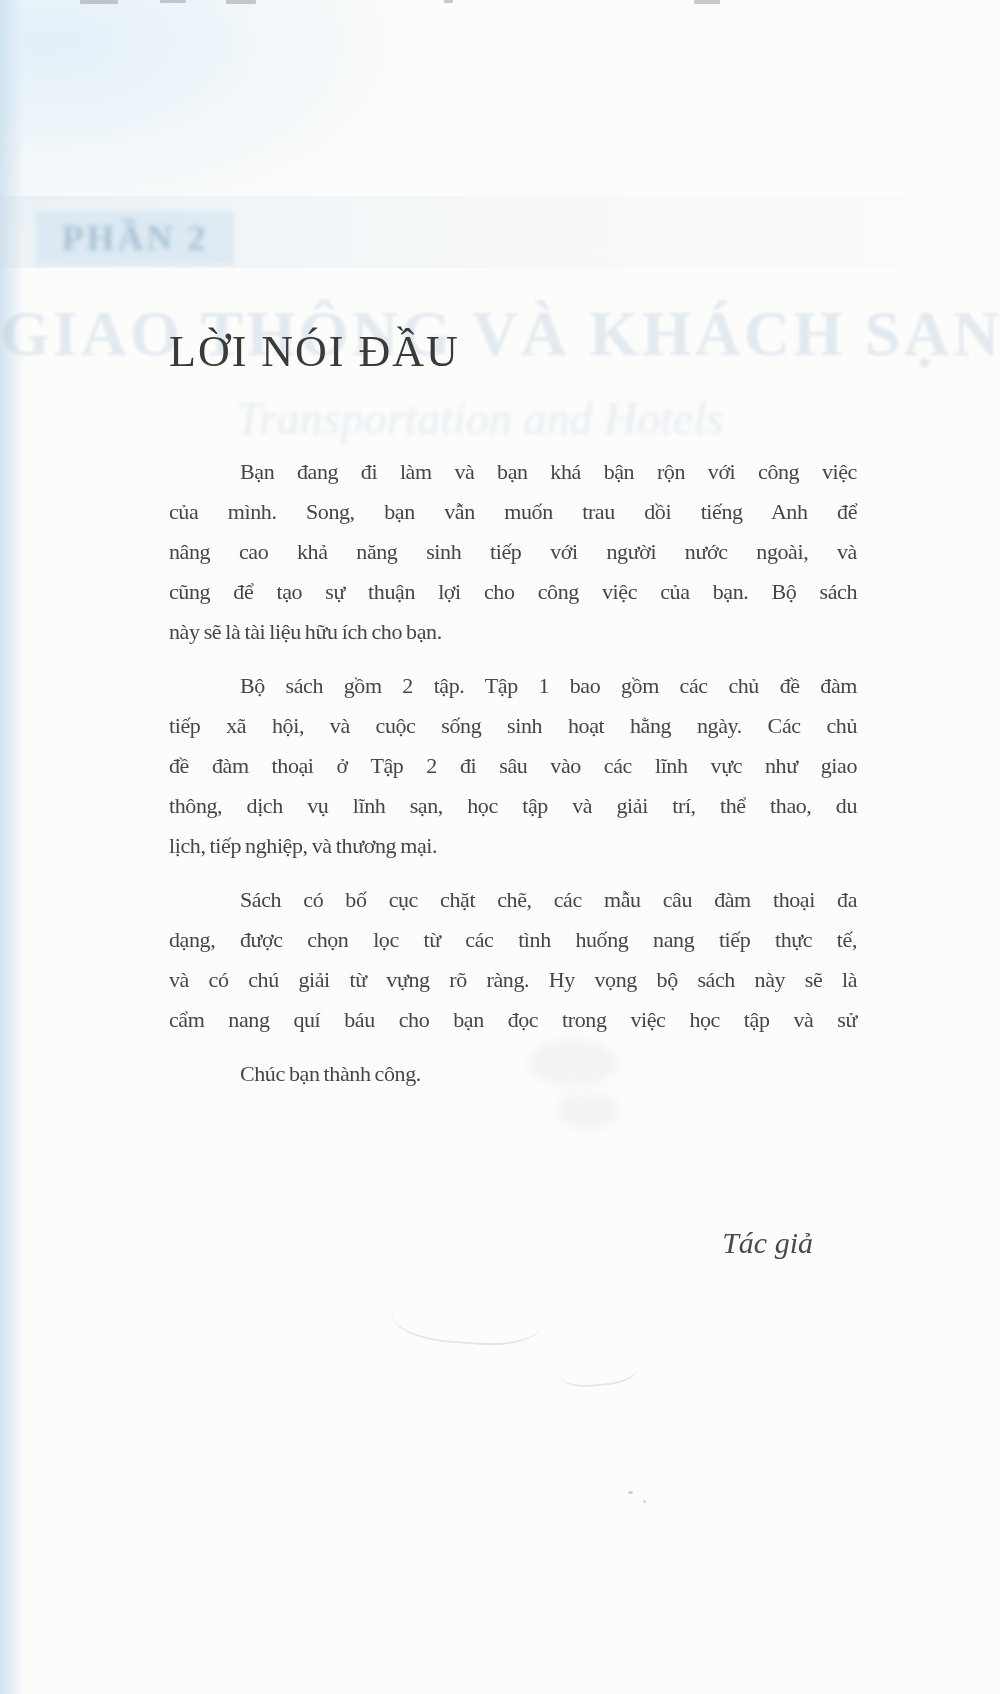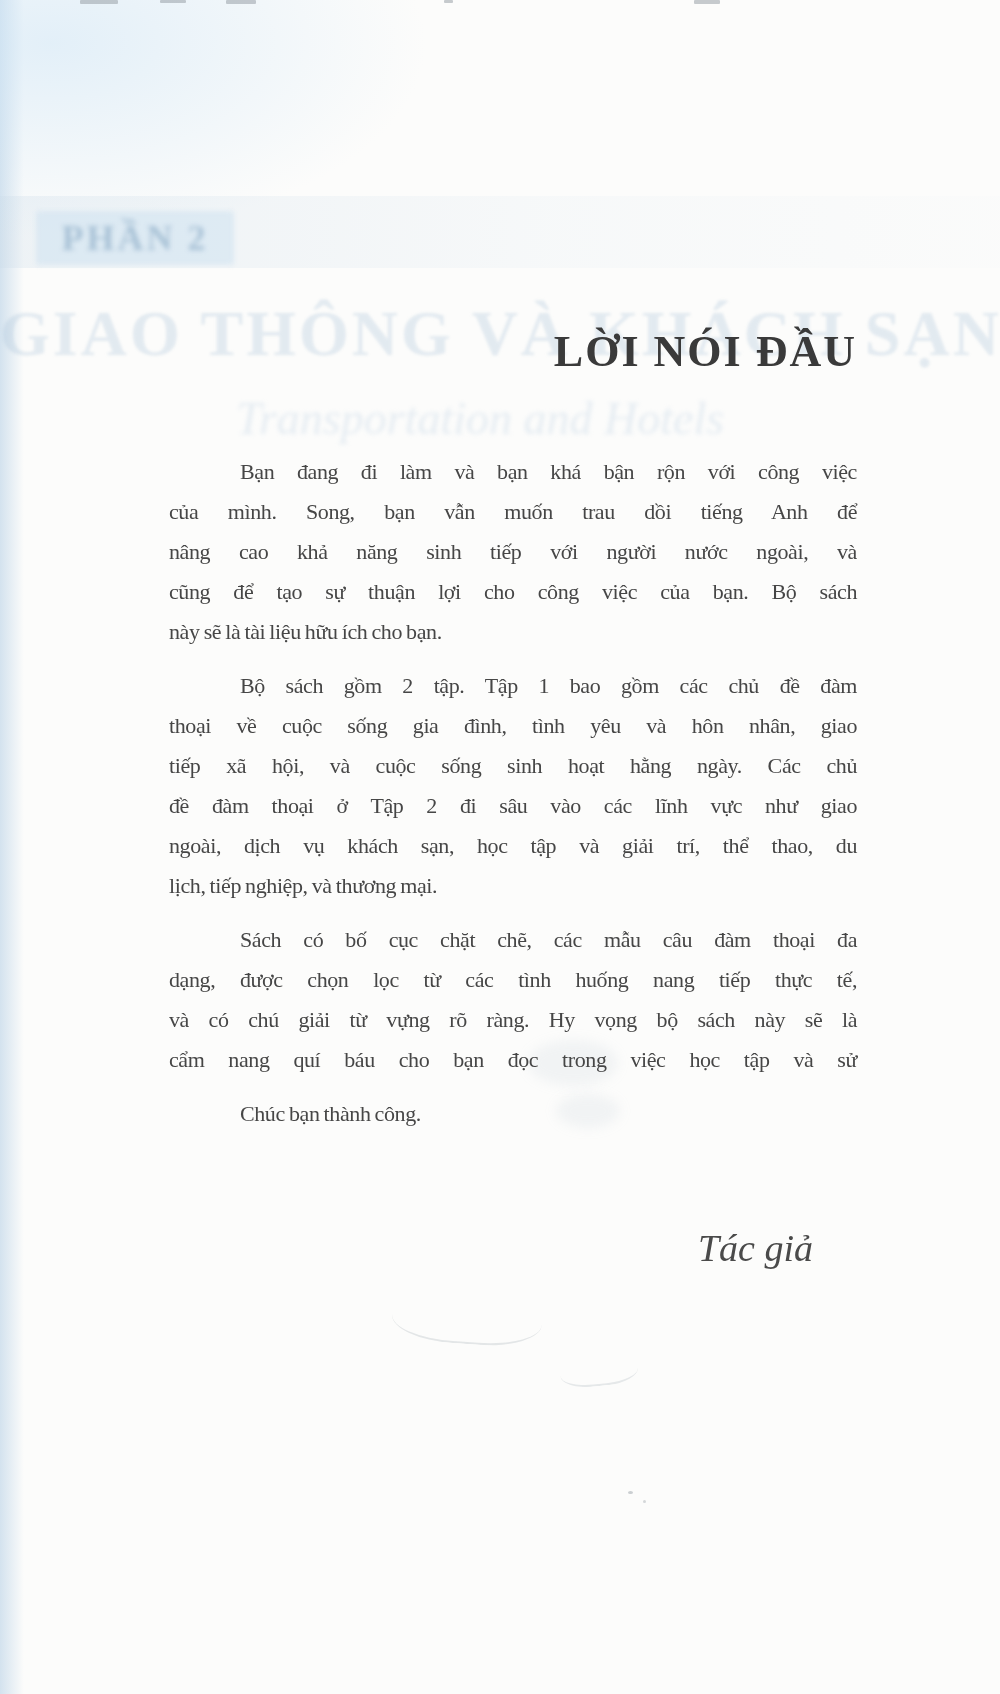--- a/index.html
+++ b/index.html
@@ -55,39 +55,39 @@
     position:absolute;left:560px;top:1358px;width:78px;height:26px;
     border:0;border-bottom:2px solid rgba(168,178,186,0.28);
     border-radius:50% / 60%;transform:rotate(-6deg);
   }
   .smudge{position:absolute;background:rgba(168,184,198,0.12);border-radius:50%;filter:blur(6px);}
   .smudge.m1{left:528px;top:1040px;width:90px;height:46px;}
   .smudge.m2{left:556px;top:1094px;width:64px;height:34px;}
   
   .heading{
     position:absolute;left:169px;top:326px;width:688px;margin:0;
-    text-align:right;font-weight:bold;font-size:44px;letter-spacing:2px;
+    text-align:left;font-weight:normal;font-size:44px;letter-spacing:2px;
     color:#3a3a3a;white-space:nowrap;
   }
   .body-block{
     position:absolute;left:169px;top:452px;width:688px;
     font-size:22px;color:#464646;
     letter-spacing:-0.4px;word-spacing:-1px;
   }
   .body-block .line{
     height:40px;line-height:40px;
     text-align:justify;text-align-last:justify;
     white-space:nowrap;overflow:visible;
   }
   .body-block .line.last{text-align:center;text-align-last:left;}
   .body-block .line.first{text-indent:71px;margin-top:14px;}
   .body-block .line:first-child{margin-top:0;}
   .signature{
     position:absolute;left:169px;top:1226px;width:688px;box-sizing:border-box;
-    padding-right:44px;text-align:right;font-style:italic;font-size:38px;color:#4a4a4a;
+    padding-right:44px;text-align:right;font-style:italic;font-size:30px;color:#4a4a4a;
   }
 </style>
 </head>
 <body>
 
 <div class="edge-left"></div>
 <div class="wash-topleft"></div>
 <div class="ghost-band"></div>
 <div class="ghost-part">PHẦN 2</div>
 <div class="ghost-title">GIAO THÔNG VÀ KHÁCH SẠN</div>
@@ -107,24 +107,23 @@
 
 <h1 class="heading">LỜI NÓI ĐẦU</h1>
 
 <div class="body-block">
     <div class="line first">Bạn đang đi làm và bạn khá bận rộn với công việc</div>
     <div class="line">của mình. Song, bạn vẫn muốn trau dồi tiếng Anh để</div>
     <div class="line">nâng cao khả năng sinh tiếp với người nước ngoài, và</div>
     <div class="line">cũng để tạo sự thuận lợi cho công việc của bạn. Bộ sách</div>
     <div class="line last">này sẽ là tài liệu hữu ích cho bạn.</div>
     <div class="line first">Bộ sách gồm 2 tập. Tập 1 bao gồm các chủ đề đàm</div>
-    <div class="line">thoại về cuộc sống gia đình, tình yêu và hôn nhân, giao</div>
     <div class="line">tiếp xã hội, và cuộc sống sinh hoạt hằng ngày. Các chủ</div>
     <div class="line">đề đàm thoại ở Tập 2 đi sâu vào các lĩnh vực như giao</div>
-    <div class="line">ngoài, dịch vụ khách sạn, học tập và giải trí, thể thao, du</div>
+    <div class="line">thông, dịch vụ lĩnh sạn, học tập và giải trí, thể thao, du</div>
     <div class="line last">lịch, tiếp nghiệp, và thương mại.</div>
     <div class="line first">Sách có bố cục chặt chẽ, các mẫu câu đàm thoại đa</div>
     <div class="line">dạng, được chọn lọc từ các tình huống nang tiếp thực tế,</div>
     <div class="line">và có chú giải từ vựng rõ ràng. Hy vọng bộ sách này sẽ là</div>
     <div class="line">cẩm nang quí báu cho bạn đọc trong việc học tập và sử</div>
     <div class="line first last">Chúc bạn thành công.</div>
   </div>
 
 <div class="signature">Tác giả</div>
 

